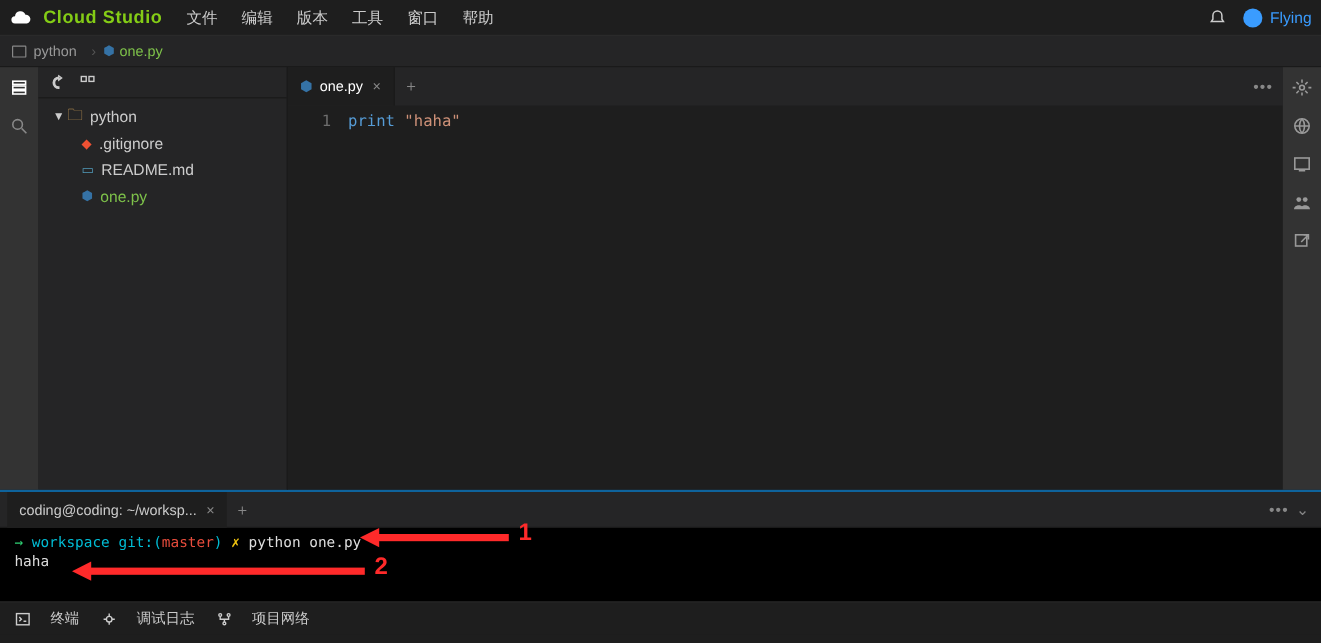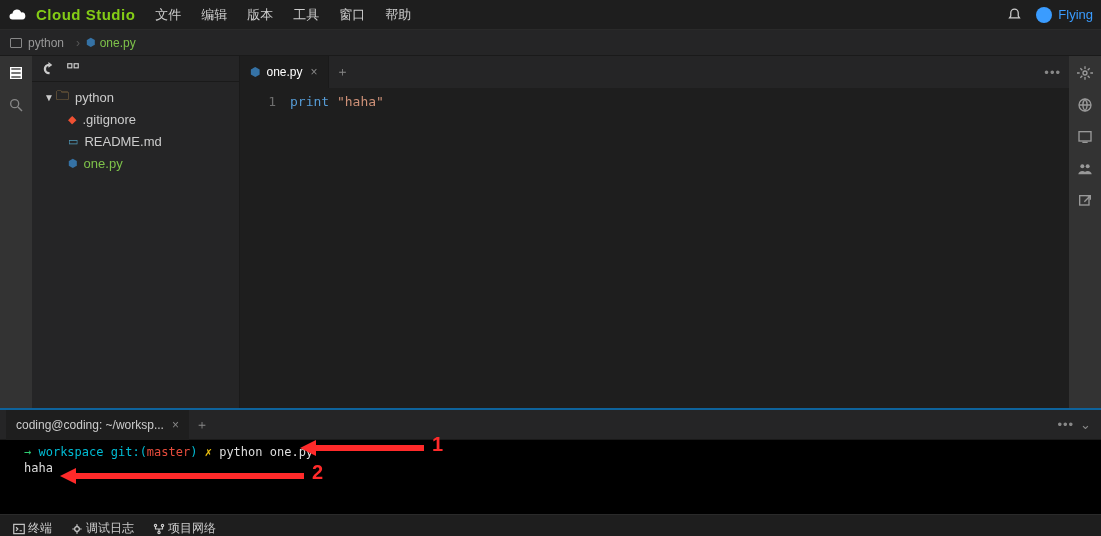--- a/index.html
+++ b/index.html
@@ -100,37 +100,37 @@
 .term-tab {
   height:30px; display:flex; align-items:center; padding:4px 10px; font-size:12px; color:#ccc; background:#1e1e1e;
 }
 .term-tab .tab-close{margin-left:8px;color:#888;cursor:pointer;}
 .term-add{width:26px;text-align:center;color:#888;cursor:pointer;}
 .term-tabs .spacer{flex:1;}
 .term-tabs .more{color:#888; margin-right:6px; cursor:pointer; letter-spacing:1px;}
 .term-tabs .chev{color:#888; margin-right:10px; cursor:pointer;}
 
 .term-body {
-  background:#000; padding:4px 24px; font-family:Consolas,monospace; font-size:12px; line-height:16px; height:74px; position:relative;
+  background:#000; padding:4px 12px; font-family:Consolas,monospace; font-size:12px; line-height:16px; height:61px; position:relative;
 }
 .tg{color:#2ecc71;} .tc{color:#00bcd4;} .tr{color:#e74c3c;} .ty{color:#f1c40f;} .tw{color:#ddd;}
 .cursor-blk{display:inline-block;width:7px;height:12px;background:#fff;vertical-align:middle;}
 
 
 .annot {position:absolute; pointer-events:none;}
 .annot-label{color:#ff2a2a; font-weight:bold; font-size:20px; font-family:Arial;}
 .arrow-body{position:absolute; height:6px; background:#ff2a2a;}
 .arrow-head{position:absolute; width:0;height:0; border-top:8px solid transparent; border-bottom:8px solid transparent; border-right:16px solid #ff2a2a;}
 
 
 .statusbar {
   height:28px; background:#1e1e1e; border-top:1px solid #2a2a2a;
   display:flex; align-items:center; padding:0 12px; gap:18px; font-size:12px; color:#ccc;
 }
-.statusbar .sb-item{display:flex;align-items:center; gap:2px; cursor:pointer;}
+.statusbar .sb-item{display:flex;align-items:center; gap:16px; cursor:pointer;}
 </style>
 </head>
 <body>
 
 <div class="menubar">
   <span class="logo">
     <svg width="18" height="18" viewBox="0 0 24 24" fill="#fff">
         <path d="M19 18H6a4 4 0 010-8 6 6 0 0111.6-1.5A4.5 4.5 0 0119 18z"></path>
       </svg>
   </span>

